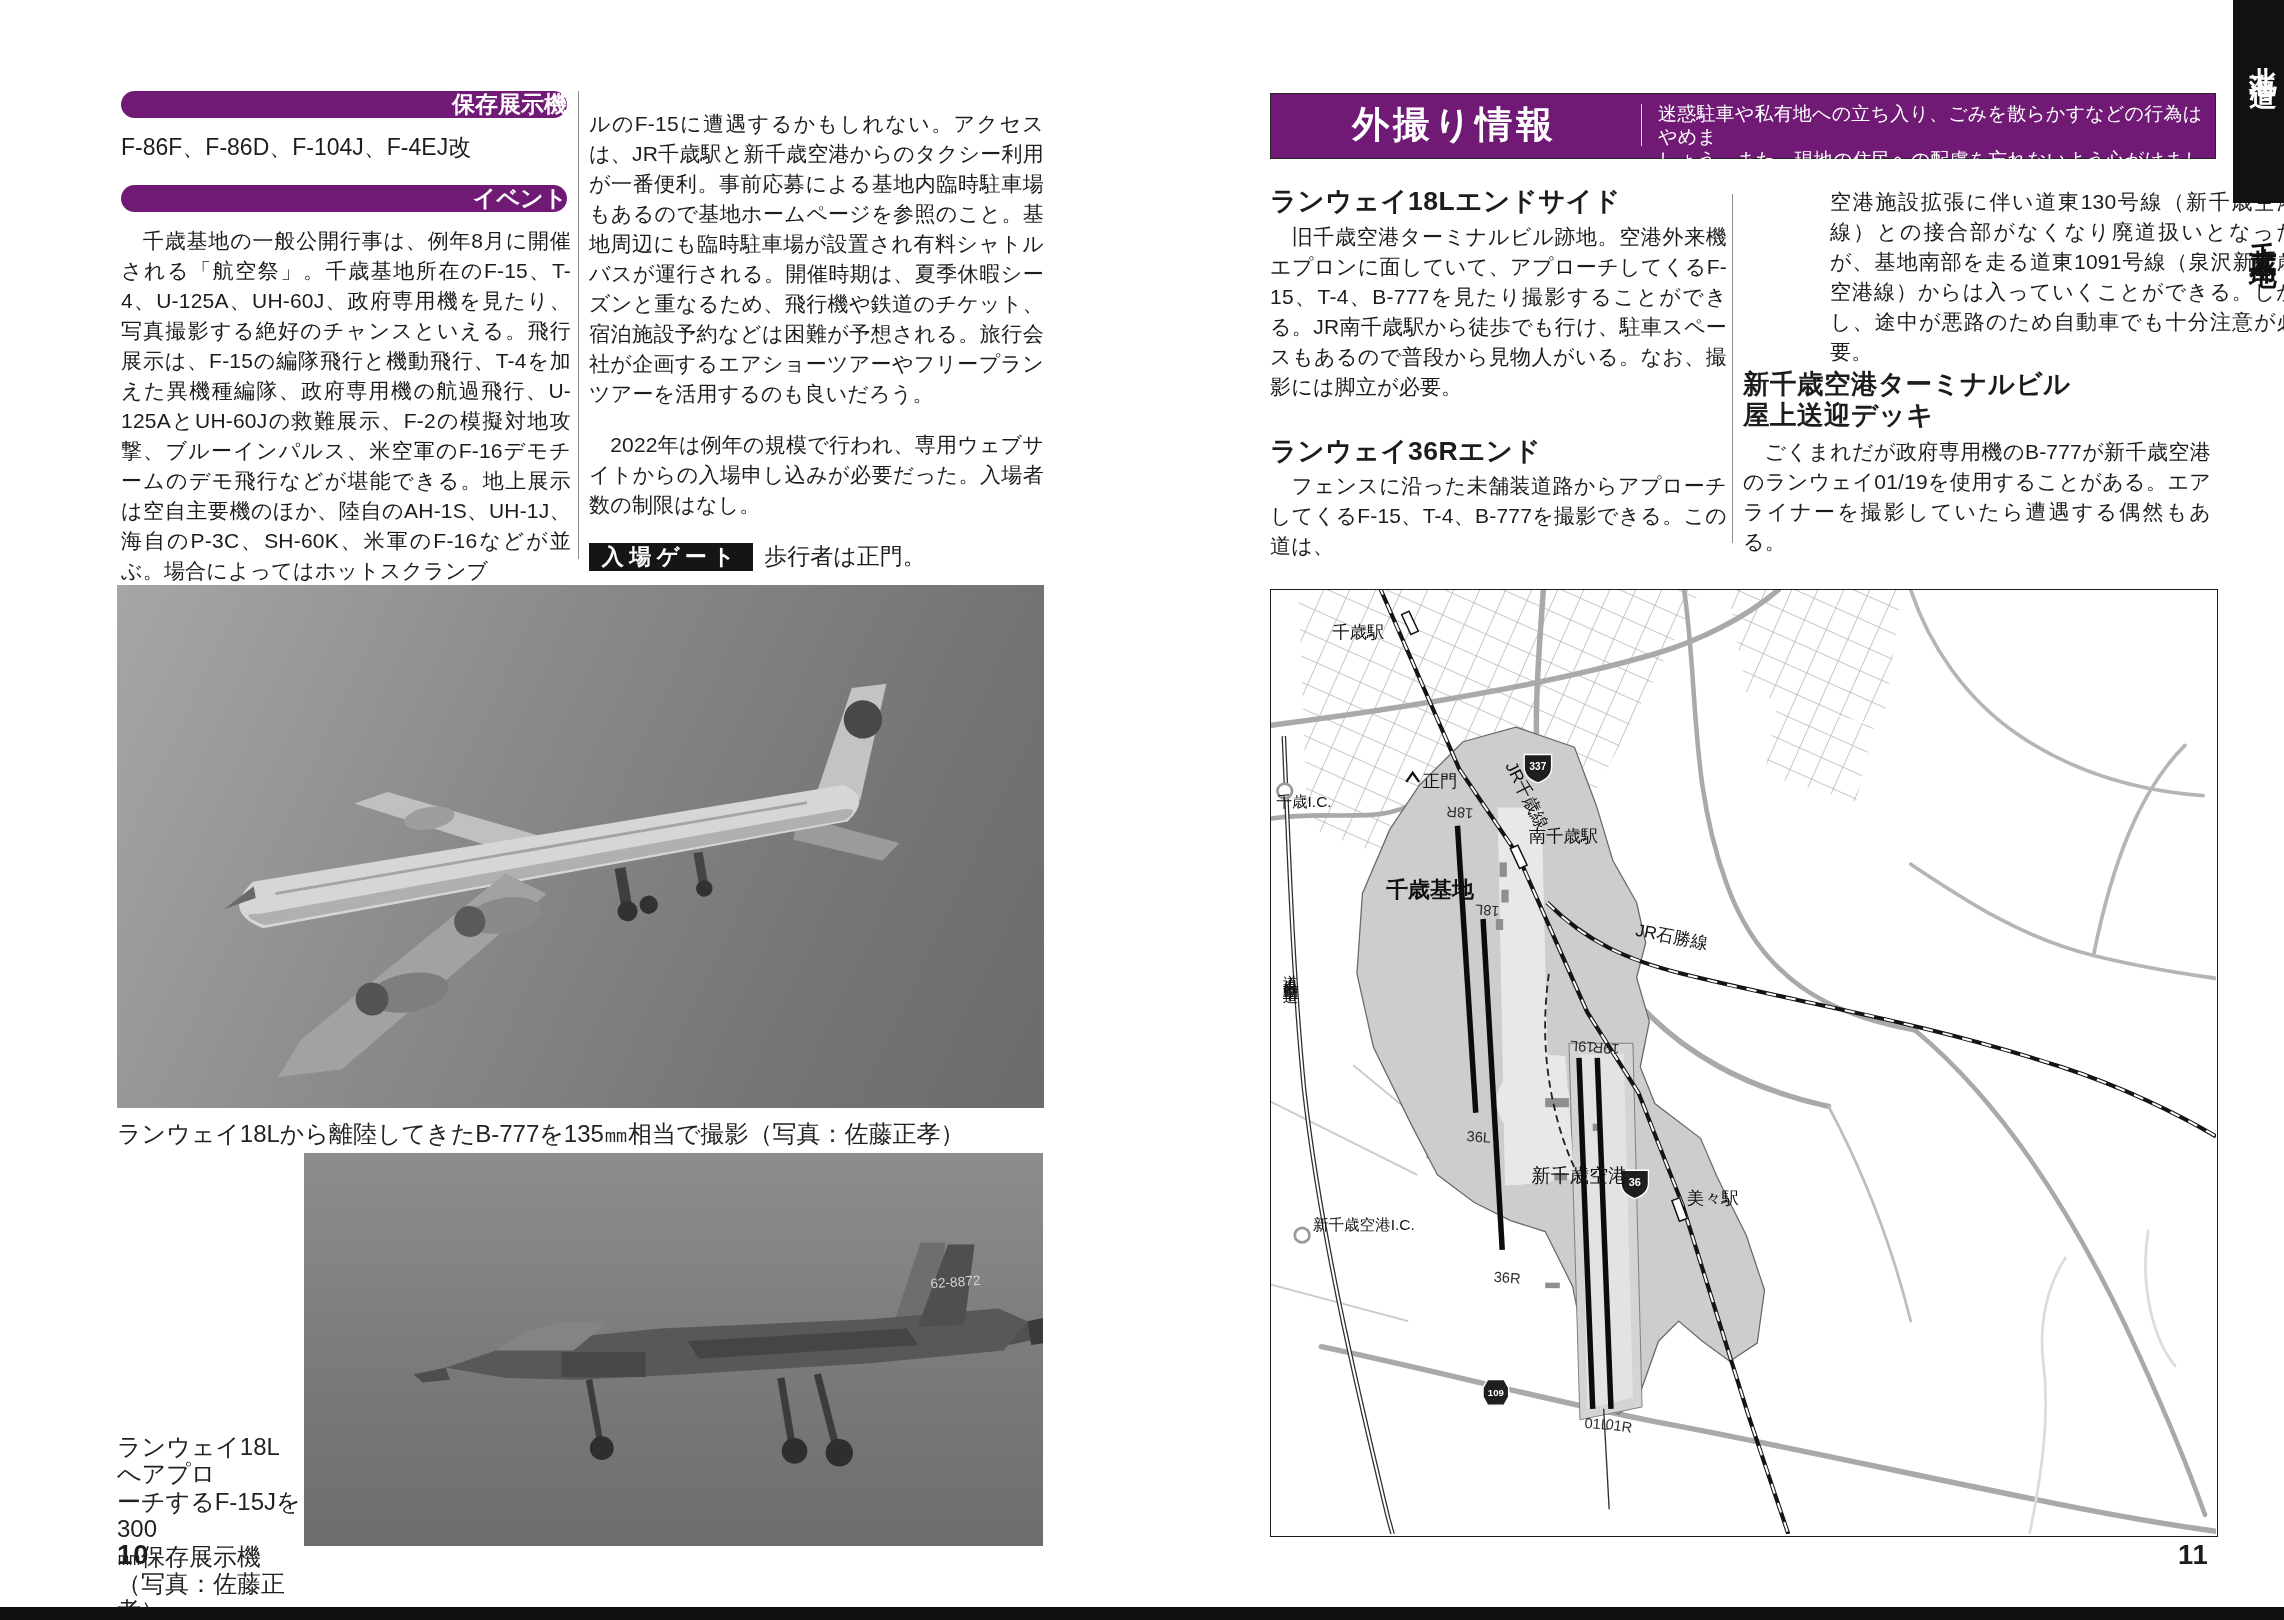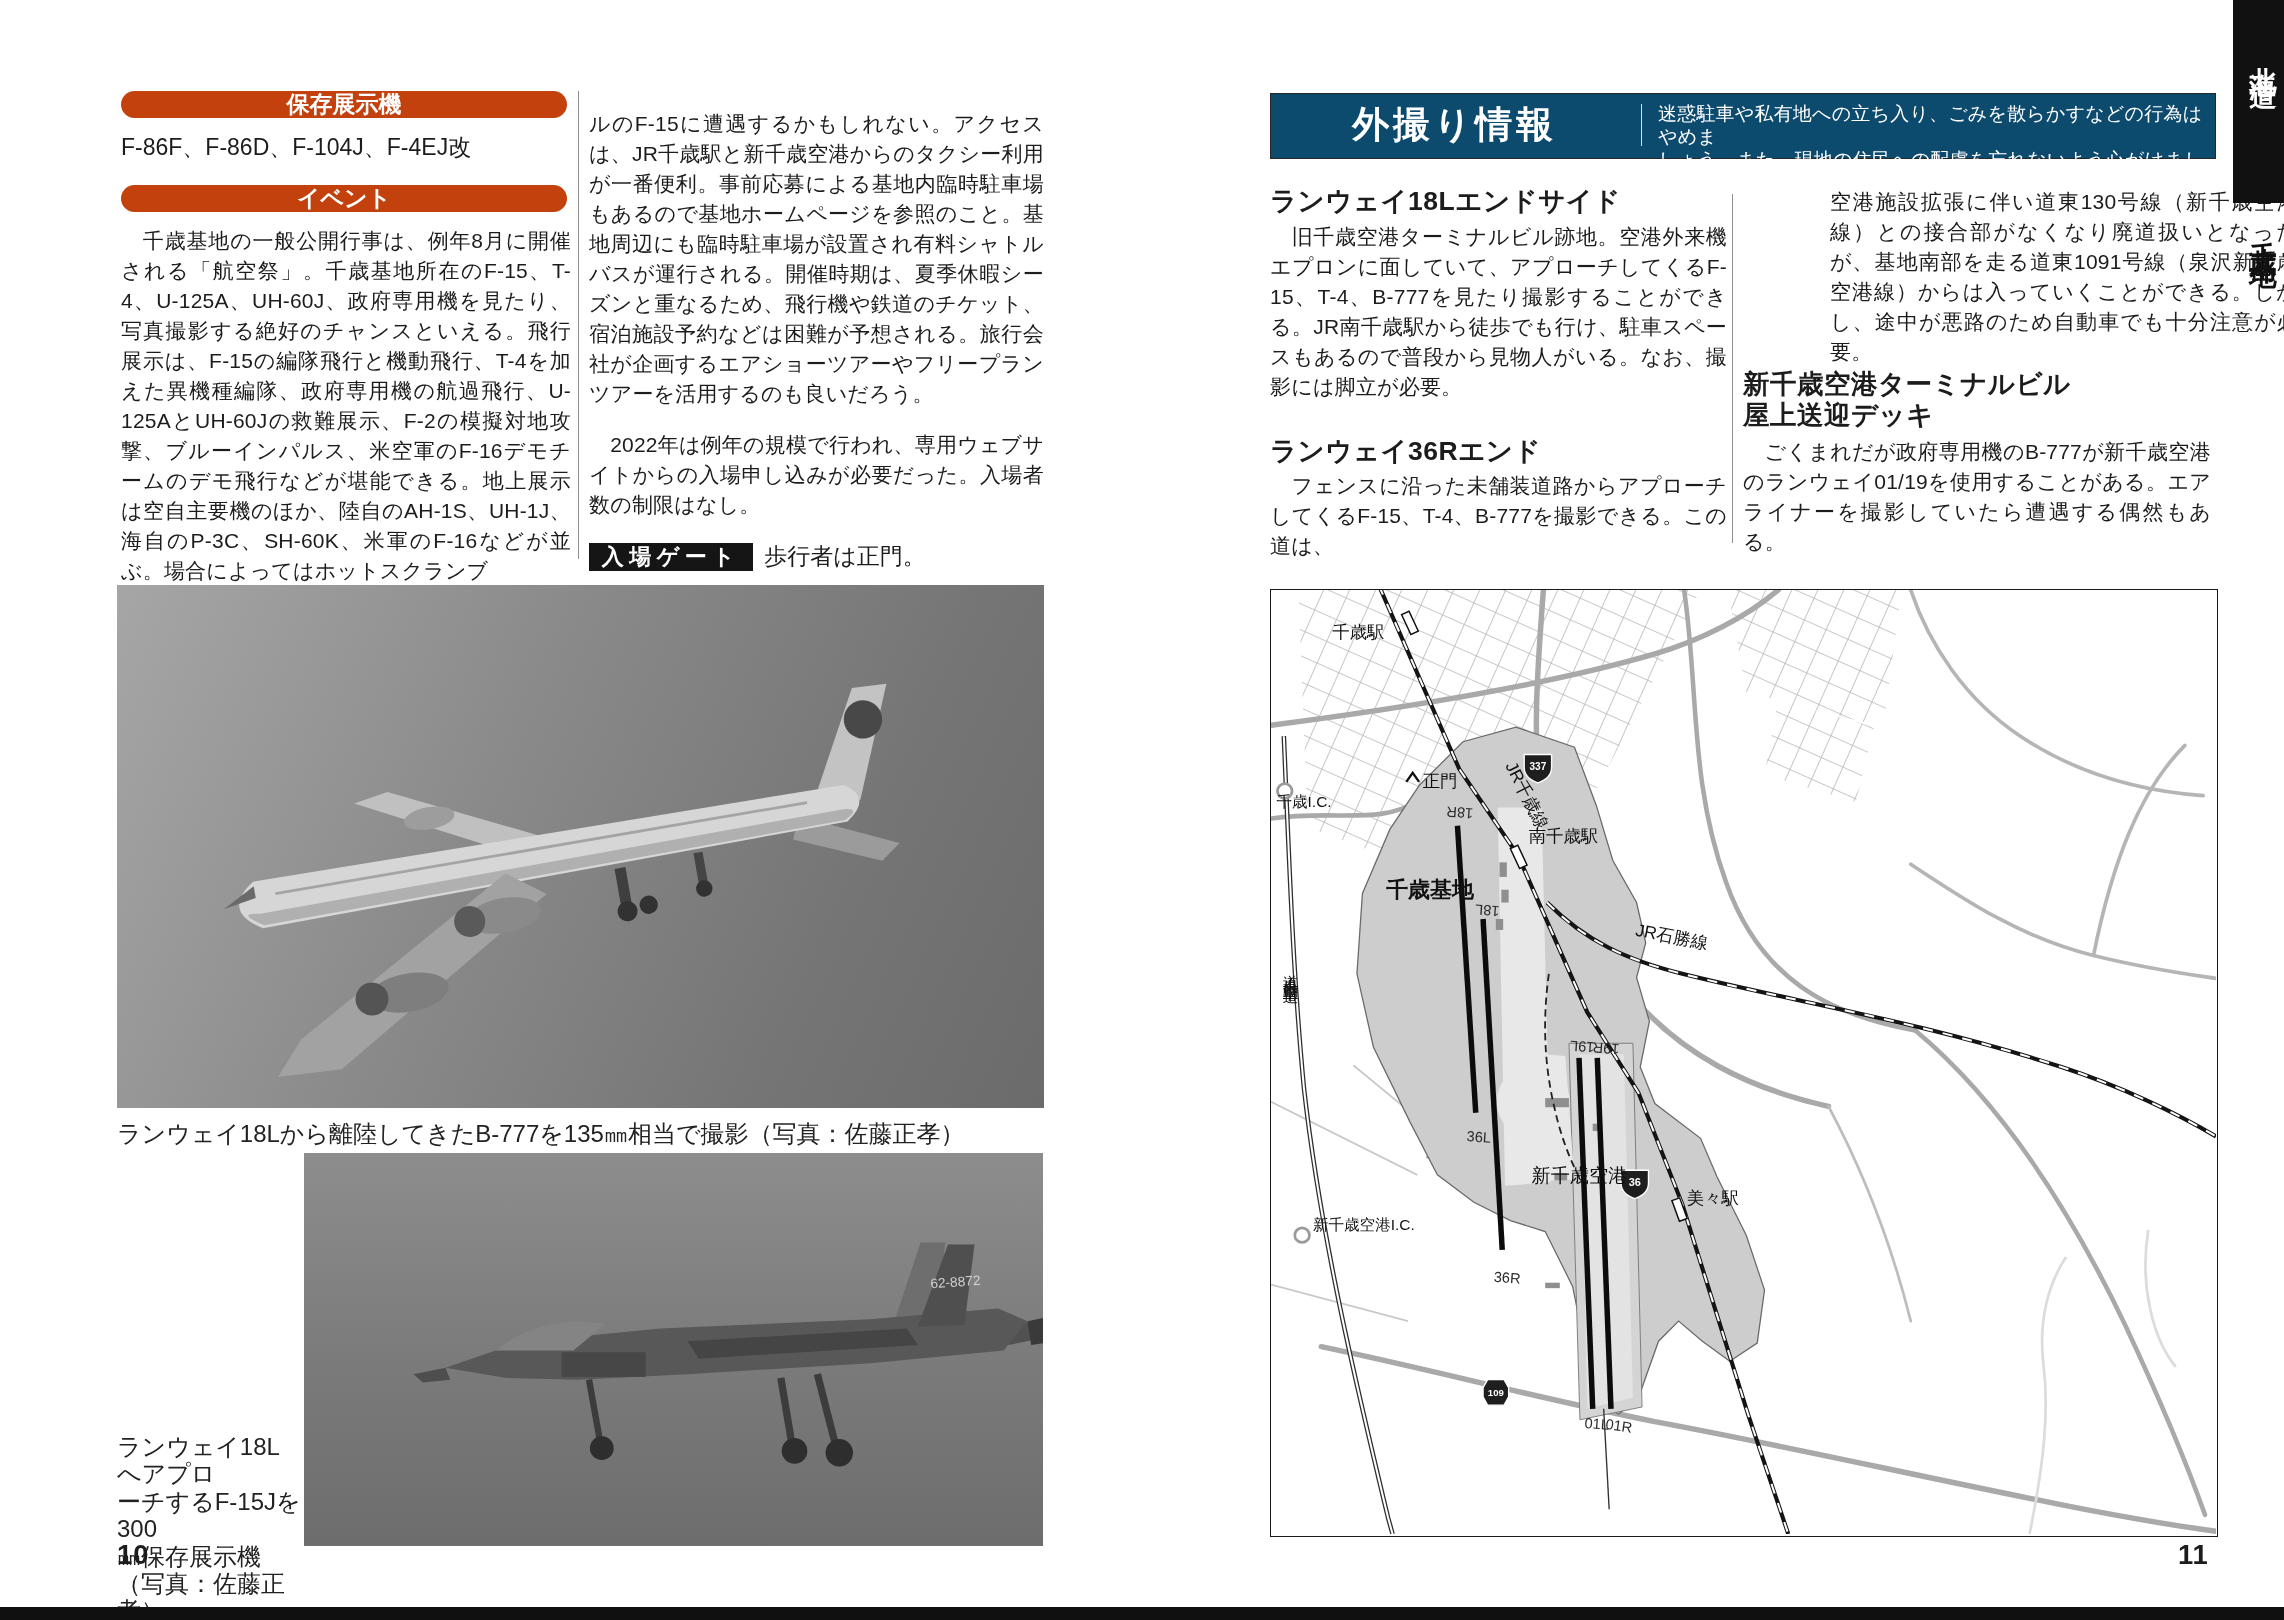--- a/index.html
+++ b/index.html
@@ -1,31 +1,31 @@
 <!DOCTYPE html>
 <html style="font-size:14.6px"><head>
 <meta charset="utf-8">
 <style>
   html,body{margin:0;padding:0;background:#e8e8e8;}
   #page{position:relative;width:2284px;height:1621px;background:#ffffff;overflow:hidden;
         font-family:"Liberation Sans",sans-serif;color:#1c1c1c;}
   .abs{position:absolute;}
   
-  .pill{background:#c2410c;color:#fff;font-weight:bold;font-size:23px;
-        border-radius:14.6px;text-align:center;line-height:27.4px;height:27.4px;}
+  .pill{background:#701a75;color:#fff;font-weight:bold;font-size:23px;
+        border-radius:14.6px;text-align:right;line-height:27.4px;height:27.4px;}
   .bodytxt{font-size:21px;line-height:30px;text-align:justify;letter-spacing:0.2px;}
   .vrule{width:0.9px;background:#8f8f8f;}
   .secTitle{font-size:26.5px;font-weight:bold;line-height:31px;letter-spacing:0.5px;}
   .caption{font-size:24px;line-height:27.4px;color:#222;}
   .pagenum{font-size:27.4px;font-weight:600;letter-spacing:0.9px;}
   .photo{overflow:hidden;}
   #photo1{background:linear-gradient(115deg,#a6a6a6 0%,#8a8a8a 40%,#757575 75%,#6b6b6b 100%);}
   #photo2{background:linear-gradient(180deg,#8d8d8d 0%,#7a7a7a 55%,#6d6d6d 100%);}
   
-  #rhdr{background:#0c4a6e;border:1.8px solid #262626;box-sizing:border-box;}
+  #rhdr{background:#701a75;border:1.8px solid #262626;box-sizing:border-box;}
   #rhdr .title{position:absolute;left:0;top:0;width:367px;height:62px;text-align:center;
                line-height:62px;color:#fff;font-weight:bold;font-size:37px;letter-spacing:3.7px;}
   #rhdr .vdiv{position:absolute;left:370px;top:10px;width:0.9px;height:42px;background:#dcdcdc;}
   #rhdr .note{position:absolute;left:387px;top:8.2px;width:548px;color:#fff;font-size:19px;
               line-height:23px;letter-spacing:0.2px;}
   .gateRow{display:flex;align-items:center;margin-top:10px;}
   .gateBadge{background:#151515;color:#fff;font-weight:bold;font-size:22px;height:28px;
              line-height:28px;padding:0 12.8px;letter-spacing:5.5px;white-space:nowrap;}
   .gateTxt{font-size:23px;margin-left:11px;white-space:nowrap;}
   

